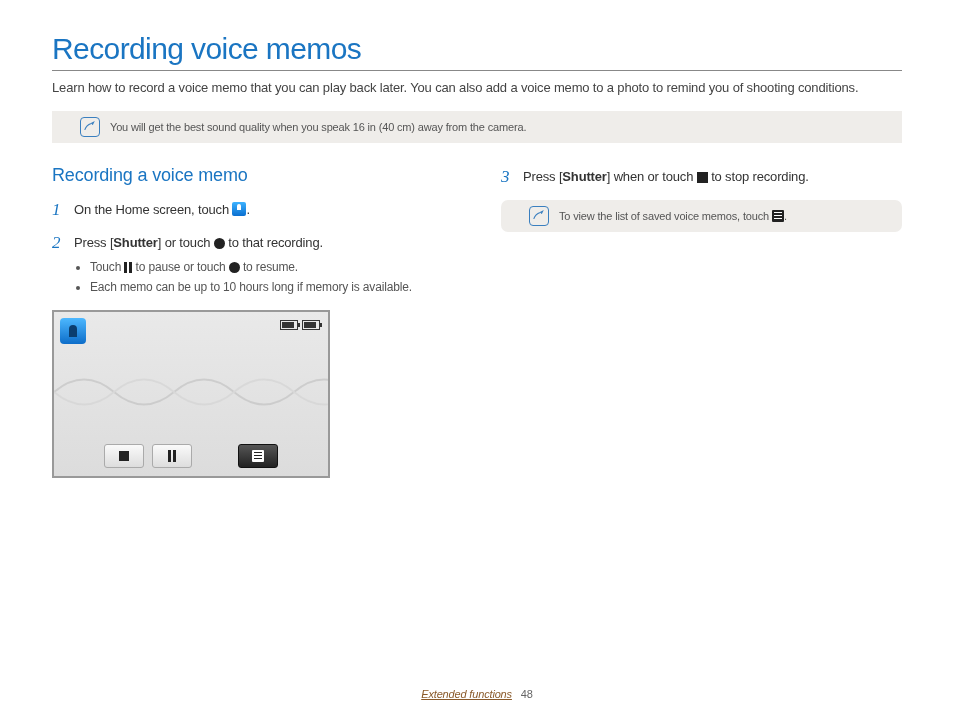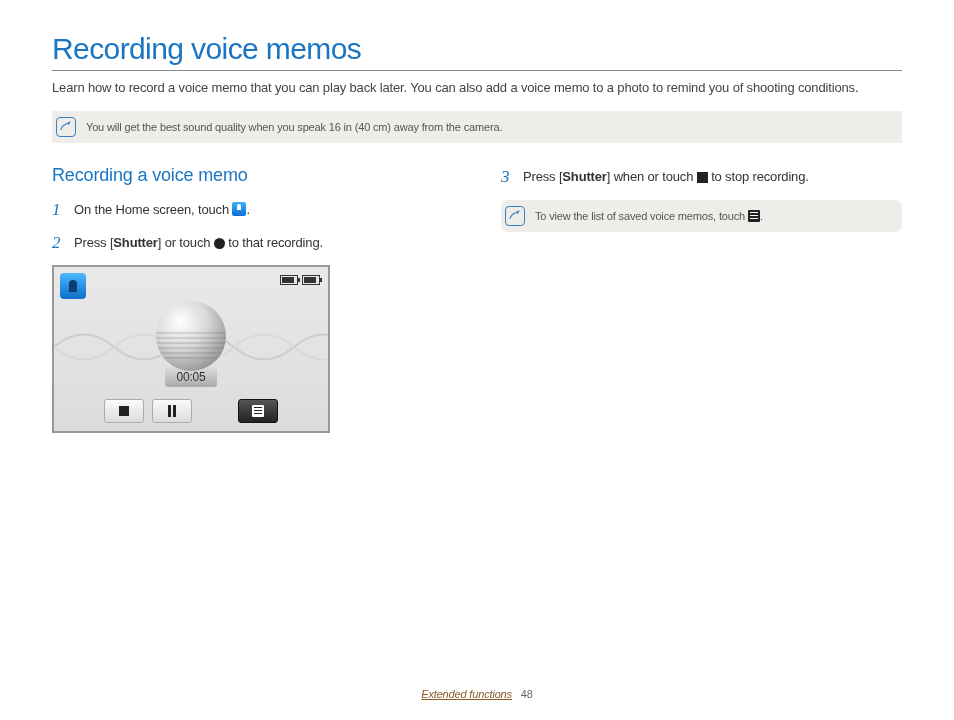--- a/index.html
+++ b/index.html
@@ -21,21 +21,21 @@
     margin-bottom: 4px;
     letter-spacing: -0.02em;
   }
   .rule { border: 0; border-top: 1px solid #888; margin-bottom: 8px; }
   .intro { font-size: 13px; color: #444; line-height: 1.4; margin-bottom: 14px; }
   .note {
     background: #efedea;
     display: flex;
     align-items: center;
     gap: 10px;
-    padding: 6px 4px;
+    padding: 6px 28px;
     font-size: 11px;
     color: #555;
     margin-bottom: 22px;
   }
   .note.small { margin-bottom: 0; border-radius: 7px; }
   .note-icon {
     width: 20px; height: 20px;
     border: 1.5px solid #3a7fbf;
     border-radius: 4px;
     display: flex; align-items: center; justify-content: center;
@@ -192,39 +192,41 @@
       <span class="step-num">1</span>
       <div class="step-body">
         <span>On the Home screen, touch </span><span class="inline-icon ic-app"></span><span>.</span>
       </div>
     </div>
 
     <div class="step">
       <span class="step-num">2</span>
       <div class="step-body">
         <span>Press [</span><strong>Shutter</strong><span>] or touch </span><span class="inline-icon ic-circle"></span><span> to that recording.</span>
+        <ul class="sub">
+          <li>
+            <span>Touch </span><span class="inline-icon ic-pause"></span><span> to pause or touch </span><span class="inline-icon ic-circle"></span><span> to resume.</span>
+          </li>
+          <li>Each memo can be up to 10 hours long if memory is available.</li>
+        </ul>
       </div>
     </div>
 
     <div class="device">
       <div class="dev-top-app">
           <div class="mic-mini"></div>
         </div>
       <div class="dev-status">
           <span></span>
           <span></span>
         </div>
       <svg class="wave" viewBox="0 0 278 60" preserveAspectRatio="none">
         <path d="M0 30 Q 30 5 60 30 T 120 30 T 180 30 T 240 30 T 300 30" stroke="#b8b8b8" stroke-width="2" fill="none"></path>
         <path d="M0 30 Q 30 55 60 30 T 120 30 T 180 30 T 240 30 T 300 30" stroke="#cfcfcf" stroke-width="2" fill="none"></path>
       </svg>
-      <div class="mic">
-        <div class="mic-head"></div>
-        <div class="mic-base">00:05</div>
-      </div>
       <div class="dev-ctrls">
         <div class="dev-btn">
             <span class="sq"></span>
           </div>
         <div class="dev-btn">
             <span class="pa"></span>
           </div>
         <div style="width:30px"></div>
         <div class="dev-btn dark">
             <span class="ls"></span>

